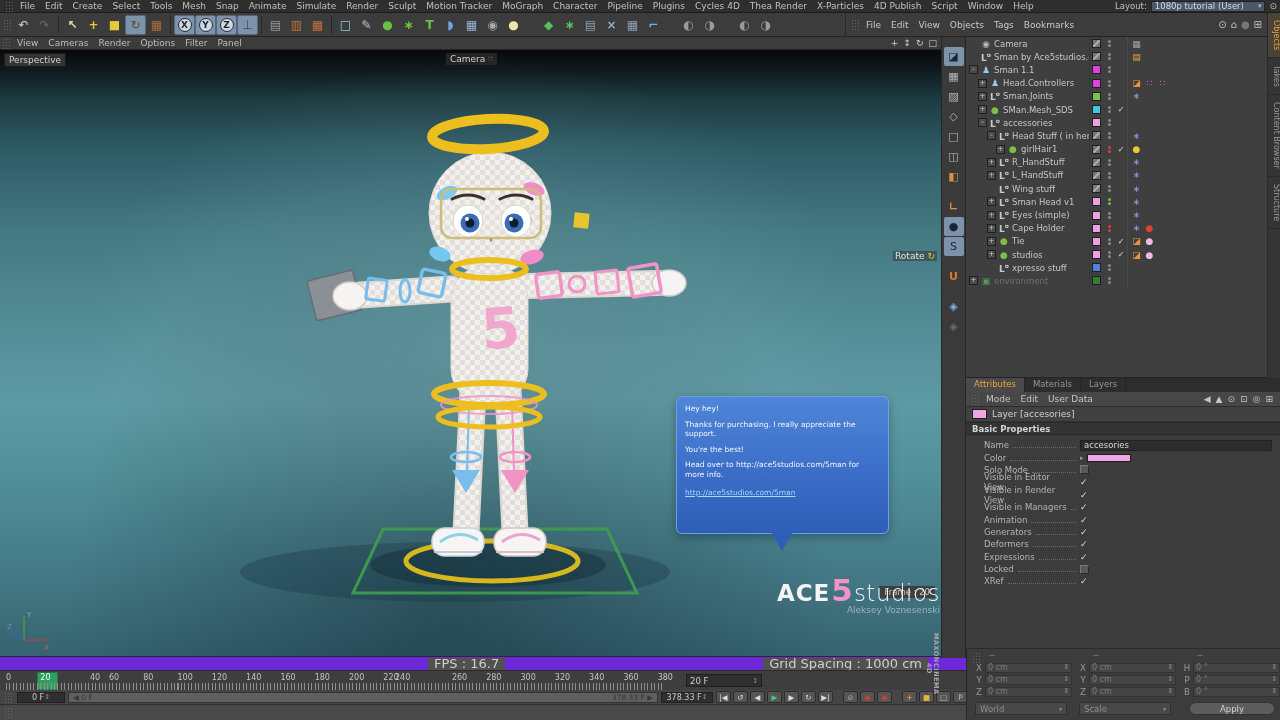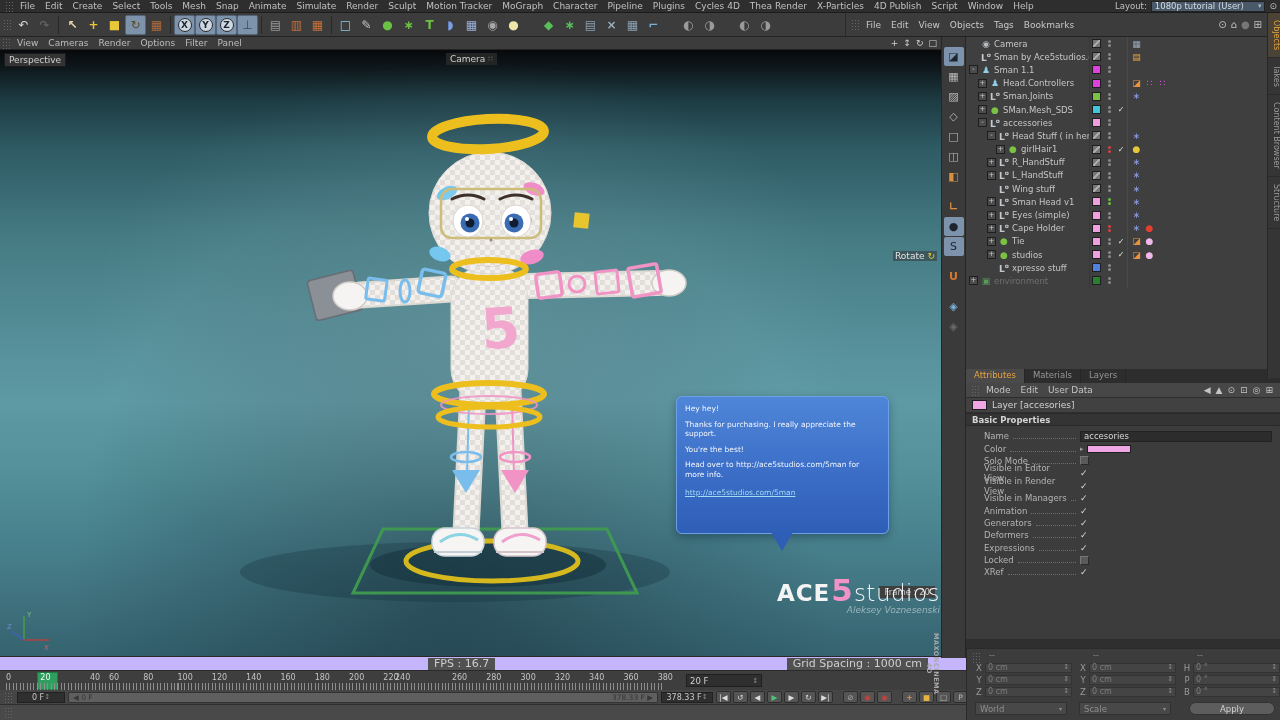--- a/index.html
+++ b/index.html
@@ -42,23 +42,23 @@
 .frame-label{position:absolute;right:6px;bottom:58px;background:#3f3f3f;padding:1px 5px;font-size:8.5px;color:#c8c8c8}
 .bubble{position:absolute;left:676px;top:346px;width:213px;height:138px;background:linear-gradient(180deg,#4f86d8 0%,#3a6cc6 60%,#2f5eb6 100%);border:1px solid #6aa0e8;border-radius:6px;box-shadow:0 3px 8px rgba(0,20,40,.35);padding:7px 8px;font-size:7.5px;color:#f2f6fb;line-height:9.5px}
 .bubble .para{margin-bottom:6px}
 .bubble .blink{color:#9fdcf5;text-decoration:underline;margin-top:3px;display:inline-block}
 .bubble .tail{position:absolute;left:94px;bottom:-18px;width:0;height:0;border-left:11px solid transparent;border-right:11px solid transparent;border-top:19px solid #2f5eb6}
 .logo{position:absolute;left:790px;top:522px;width:150px;color:#f4f4f4}
 .logo .l1{display:flex;align-items:baseline;justify-content:flex-end}
 .logo .pre{font-size:23px;font-weight:bold;letter-spacing:1px}
 .logo .num{font-size:31px;font-weight:bold;color:#f293c8;margin:0 1px}
 .logo .post{font-size:23px;font-weight:200;letter-spacing:.5px}
-.logo .sub{font-size:9px;font-style:italic;color:#9ab4be;text-align:right;margin-top:-3px}
-
-.vp-info{position:absolute;left:0;top:656px;width:966px;height:14px;background:#c4b5fd;border-top:1px solid #292929;font-size:11px;z-index:3}
+.logo .sub{font-size:9px;color:#9ab4be;text-align:right;margin-top:-3px}
+
+.vp-info{position:absolute;left:0;top:656px;width:966px;height:14px;background:#6d28d9;border-top:1px solid #292929;font-size:13px;z-index:3}
 .fps{position:absolute;left:428px;top:1px;background:#515151;padding:0 6px;height:12px;line-height:12px;color:#cfcfcf}
 .grid-label{position:absolute;right:38px;top:1px;background:#515151;padding:0 6px;height:12px;line-height:12px;color:#cfcfcf}
 .brand{position:absolute;left:925px;top:633px;height:60px;writing-mode:vertical-rl;font-size:6.5px;line-height:7px;color:#a8a8a8;font-weight:bold;letter-spacing:.5px;z-index:4;display:flex}
 
 .mode-bar{position:absolute;left:941px;top:37px;width:25px;height:621px;background:#3a3a3a;border-left:1px solid #262626;border-right:1px solid #262626;display:flex;flex-direction:column;align-items:center;padding-top:10px;gap:1px;z-index:3}
 .mbtn{width:20px;height:19px;flex:none;display:flex;align-items:center;justify-content:center;font-size:11px;border-radius:2px;color:#b8b8b8}
 .mbtn.hl{background:#7d93ab;color:#1d2530}
 .mgap{height:9px;flex:none}
 
 .om-panel{position:absolute;left:966px;top:37px;width:301px;height:341px;background:#3f3f3f;border-bottom:1px solid #232323;overflow:hidden;z-index:3}
@@ -77,21 +77,21 @@
 .odots{width:12px;flex:none;display:flex;flex-direction:column;gap:1px;align-items:center}
 .odots i{width:3px;height:3px;border-radius:50%;display:block}
 .ocheck{width:12px;flex:none;color:#d6e4d6;font-size:8px;text-align:center}
 .otags{flex:1;display:flex;gap:2px;align-items:center;border-left:1px solid #4a4a4a;padding-left:3px;height:100%}
 .otag{width:11px;height:11px;flex:none;display:flex;align-items:center;justify-content:center;font-size:9px;border-radius:2px}
 
 .side-tabs{position:absolute;left:1267px;top:13px;width:13px;height:365px;background:#353535;border-left:1px solid #282828;display:flex;flex-direction:column;font-size:8px;z-index:4}
 .stab{writing-mode:vertical-rl;padding:7px 0;text-align:center;color:#9a9a9a;border-bottom:1px solid #2a2a2a;width:13px}
 .stab.active{color:#e8a33d;background:#4a4336}
 
-.attr-panel{position:absolute;left:966px;top:369px;width:314px;height:270px;background:#3c3c3c;z-index:3}
+.attr-panel{position:absolute;left:966px;top:378px;width:314px;height:270px;background:#3c3c3c;z-index:3}
 .attr-tabs{height:14px;background:#2d2d2d;display:flex;font-size:8.5px}
 .atab{padding:1px 8px 0 8px;color:#969696;border-right:1px solid #252525;height:14px}
 .atab.active{background:#4a4a4a;color:#e8a33d}
 .attr-menu{height:15px;display:flex;align-items:center;font-size:9px;background:#474747;border-bottom:1px solid #2d2d2d;padding:0 3px;color:#c4c4c4}
 .attr-menu .menu-item{padding:0 5px}
 .attr-menu-right{margin-left:auto;display:flex;gap:5px;padding-right:4px;font-size:9px}
 .attr-layerrow{height:15px;display:flex;align-items:center;gap:5px;padding:0 6px;background:#414141;border-bottom:1px solid #2f2f2f;font-size:9px;color:#d2d2d2}
 .layer-sw{width:15px;height:10px;background:#f0a6e4;border:1px solid #1f1f1f}
 .attr-section{height:13px;background:#343434;border-top:1px solid #2a2a2a;border-bottom:1px solid #292929;font-size:8.5px;font-weight:bold;color:#d4d4d4;padding-left:6px;line-height:12px}
 .attr-body{padding:4px 8px 0 18px}

